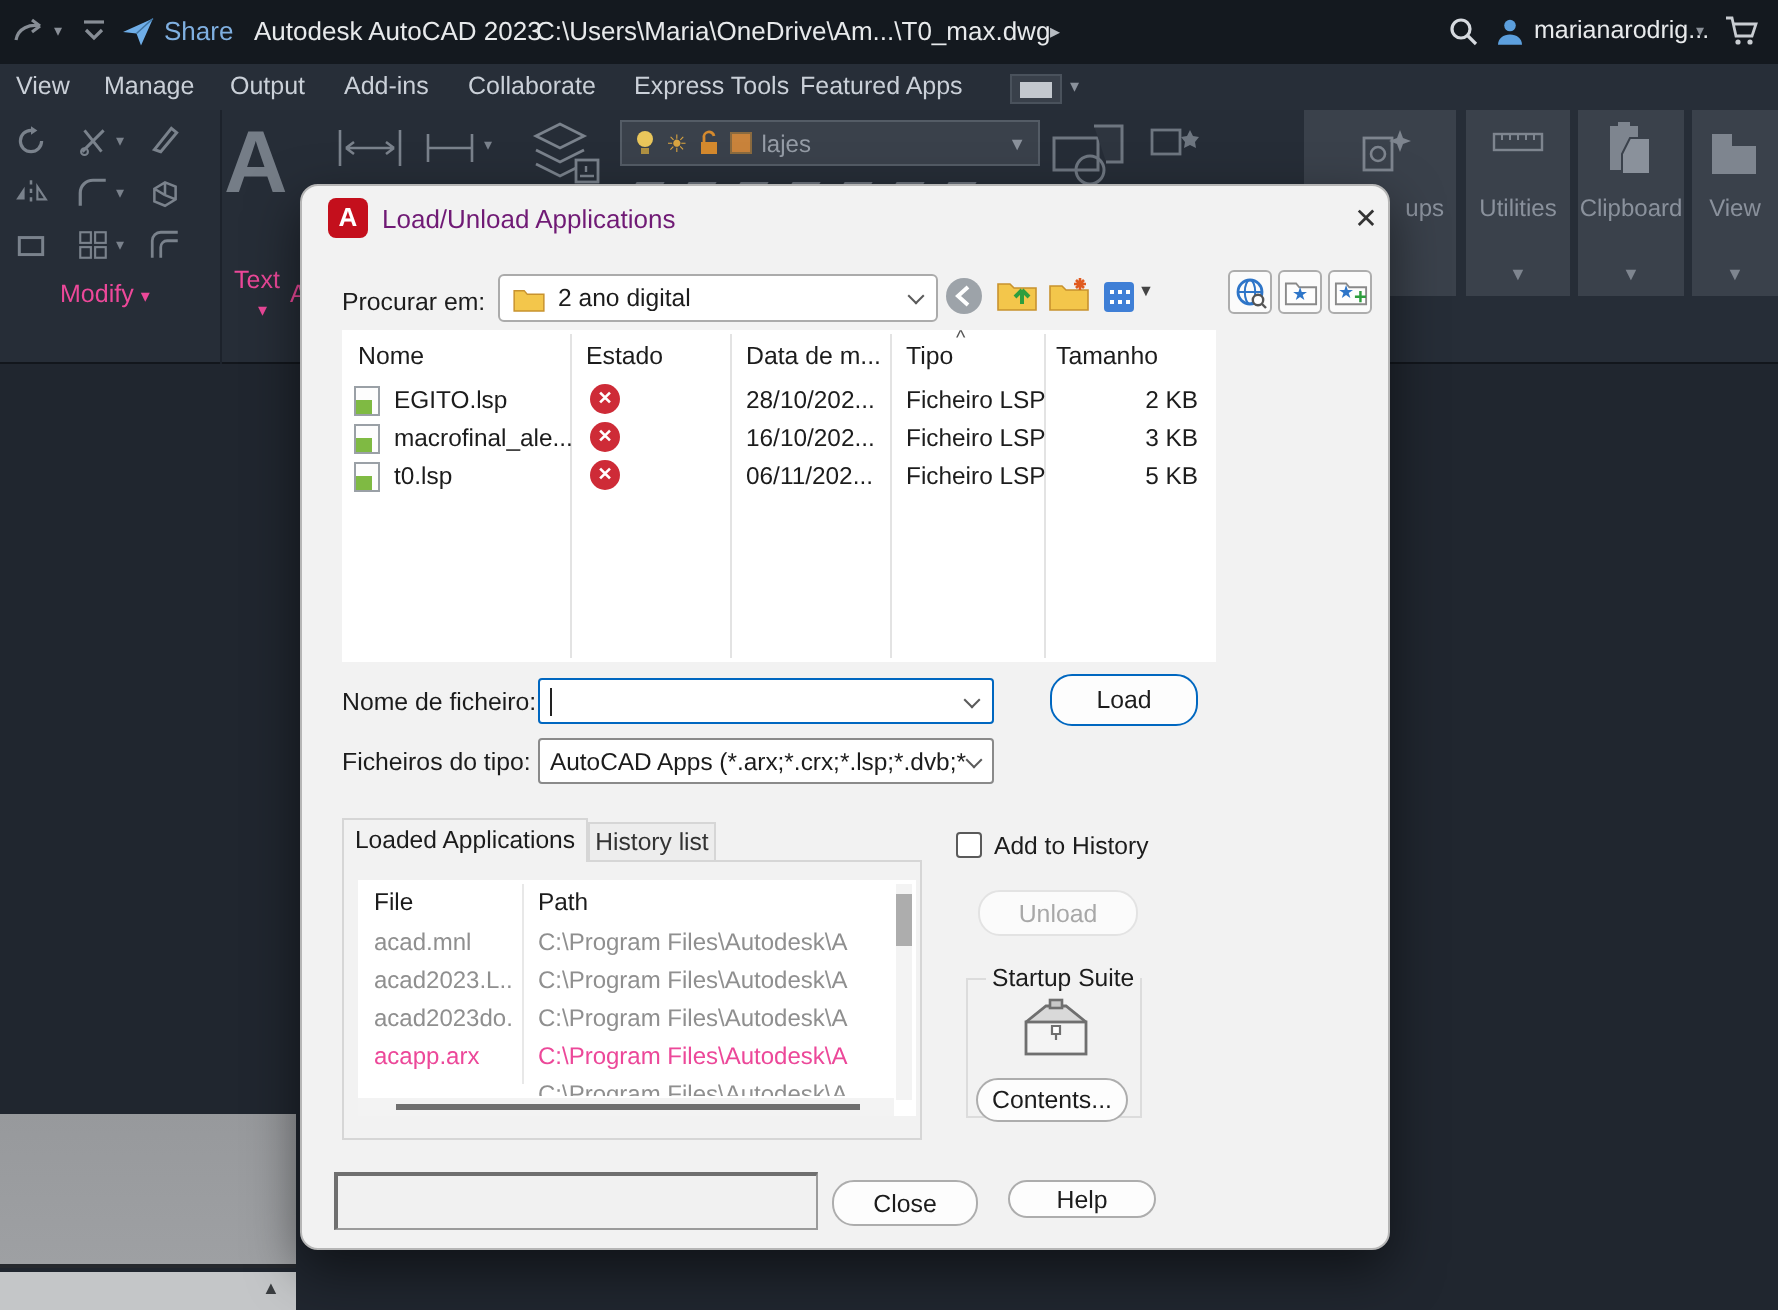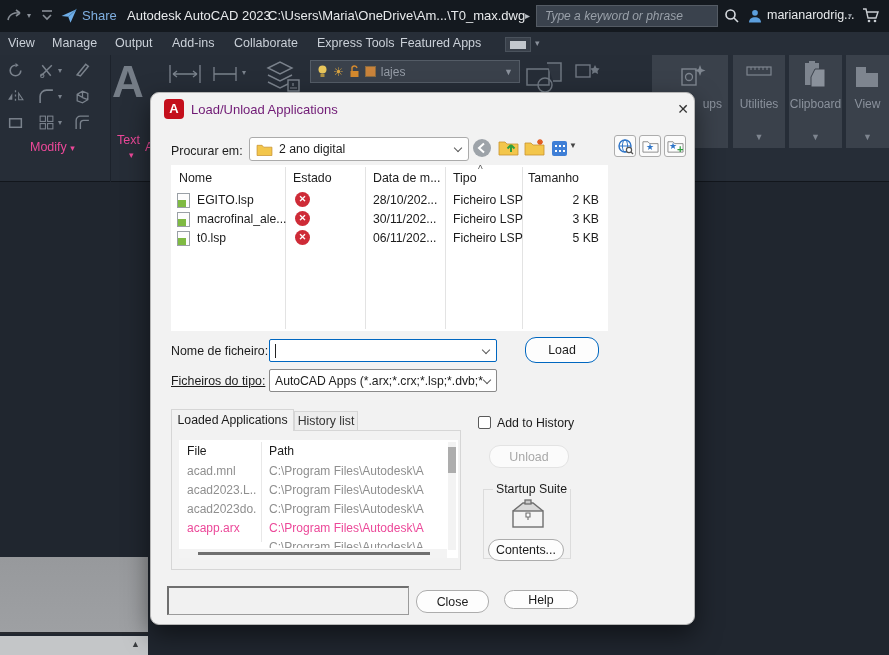--- a/index.html
+++ b/index.html
@@ -115,23 +115,20 @@
     <span class="abs" style="left:60px;top:7px;">
       <svg width="18" height="18" viewBox="0 0 24 24">
           <path d="M2 12 L22 3 L14 21 L11 13 Z" fill="#6FAEE8"></path>
           <path d="M11 13 L22 3" stroke="#3E729F" stroke-width="1"></path>
         </svg>
     </span>
     <span class="txt share-label" style="left:82px;">Share</span>
     <span class="txt" style="left:127px;">Autodesk AutoCAD 2023</span>
     <span class="txt" style="left:268px;">C:\Users\Maria\OneDrive\Am...\T0_max.dwg</span>
     <span class="txt" style="left:525px;color:#B7BCC2;font-size:10px;top:10px;">▸</span>
-    <div class="search-box">
-      <input type="text" placeholder="Type a keyword or phrase" style="">
-    </div>
     <span class="abs" style="left:724px;top:8px;">
       <svg width="16" height="16" viewBox="0 0 16 16">
           <circle cx="6.5" cy="6.5" r="4.5" stroke="#D6DADF" stroke-width="1.6" fill="none"></circle>
           <path d="M10 10 L14 14" stroke="#D6DADF" stroke-width="1.6"></path>
         </svg>
     </span>
     <span class="abs" style="left:747px;top:8px;">
       <svg width="16" height="16" viewBox="0 0 20 20">
           <circle cx="10" cy="6" r="3.6" fill="#5C9FDD"></circle>
           <path d="M2.5 18c0-4.1 3.4-6.5 7.5-6.5s7.5 2.4 7.5 6.5z" fill="#5C9FDD"></path>
@@ -414,42 +411,42 @@
         <span class="cell" style="left:26px;top:2px;">EGITO.lsp</span>
         <span class="badge" style="left:124px;top:1px;">✕</span>
         <span class="cell" style="left:202px;top:2px;">28/10/202...</span>
         <span class="cell" style="left:282px;top:2px;">Ficheiro LSP</span>
         <span class="cell" style="right:9px;top:2px;">2 KB</span>
       </div>
       <div class="frow" style="top:45px;">
         <span class="lsp-icon"></span>
         <span class="cell" style="left:26px;top:2px;">macrofinal_ale...</span>
         <span class="badge" style="left:124px;top:1px;">✕</span>
-        <span class="cell" style="left:202px;top:2px;">30/11/202...</span>
+        <span class="cell" style="left:202px;top:2px;">16/10/202...</span>
         <span class="cell" style="left:282px;top:2px;">Ficheiro LSP</span>
         <span class="cell" style="right:9px;top:2px;">3 KB</span>
       </div>
       <div class="frow" style="top:64px;">
         <span class="lsp-icon"></span>
         <span class="cell" style="left:26px;top:2px;">t0.lsp</span>
         <span class="badge" style="left:124px;top:1px;">✕</span>
         <span class="cell" style="left:202px;top:2px;">06/11/202...</span>
         <span class="cell" style="left:282px;top:2px;">Ficheiro LSP</span>
         <span class="cell" style="right:9px;top:2px;">5 KB</span>
       </div>
     </div>
 
     <span class="lbl" style="left:20px;top:251px;">Nome de ficheiro:</span>
     <div class="input-name">
       <span class="caretline"></span>
       <span class="chev" style="position:absolute;right:6px;top:7px;"></span>
     </div>
     <button class="btn btn-primary" style="left:374px;top:244px;width:74px;height:26px;">Load</button>
 
-    <span class="lbl" style="left:20px;top:281px;text-decoration:underline;">Ficheiros do tipo:</span>
+    <span class="lbl" style="left:20px;top:281px;">Ficheiros do tipo:</span>
     <div class="select" style="left:118px;top:276px;width:228px;height:23px;">
       <span class="val">AutoCAD Apps (*.arx;*.crx;*.lsp;*.dvb;*.dbx;*.vl</span>
       <span class="chev"></span>
     </div>
 
     <div class="tab tab-active">Loaded Applications</div>
     <div class="tab tab-inactive">History list</div>
     <div class="tabpanel">
       <div class="listview">
         <span class="lv-hdr" style="left:8px;">File</span>

